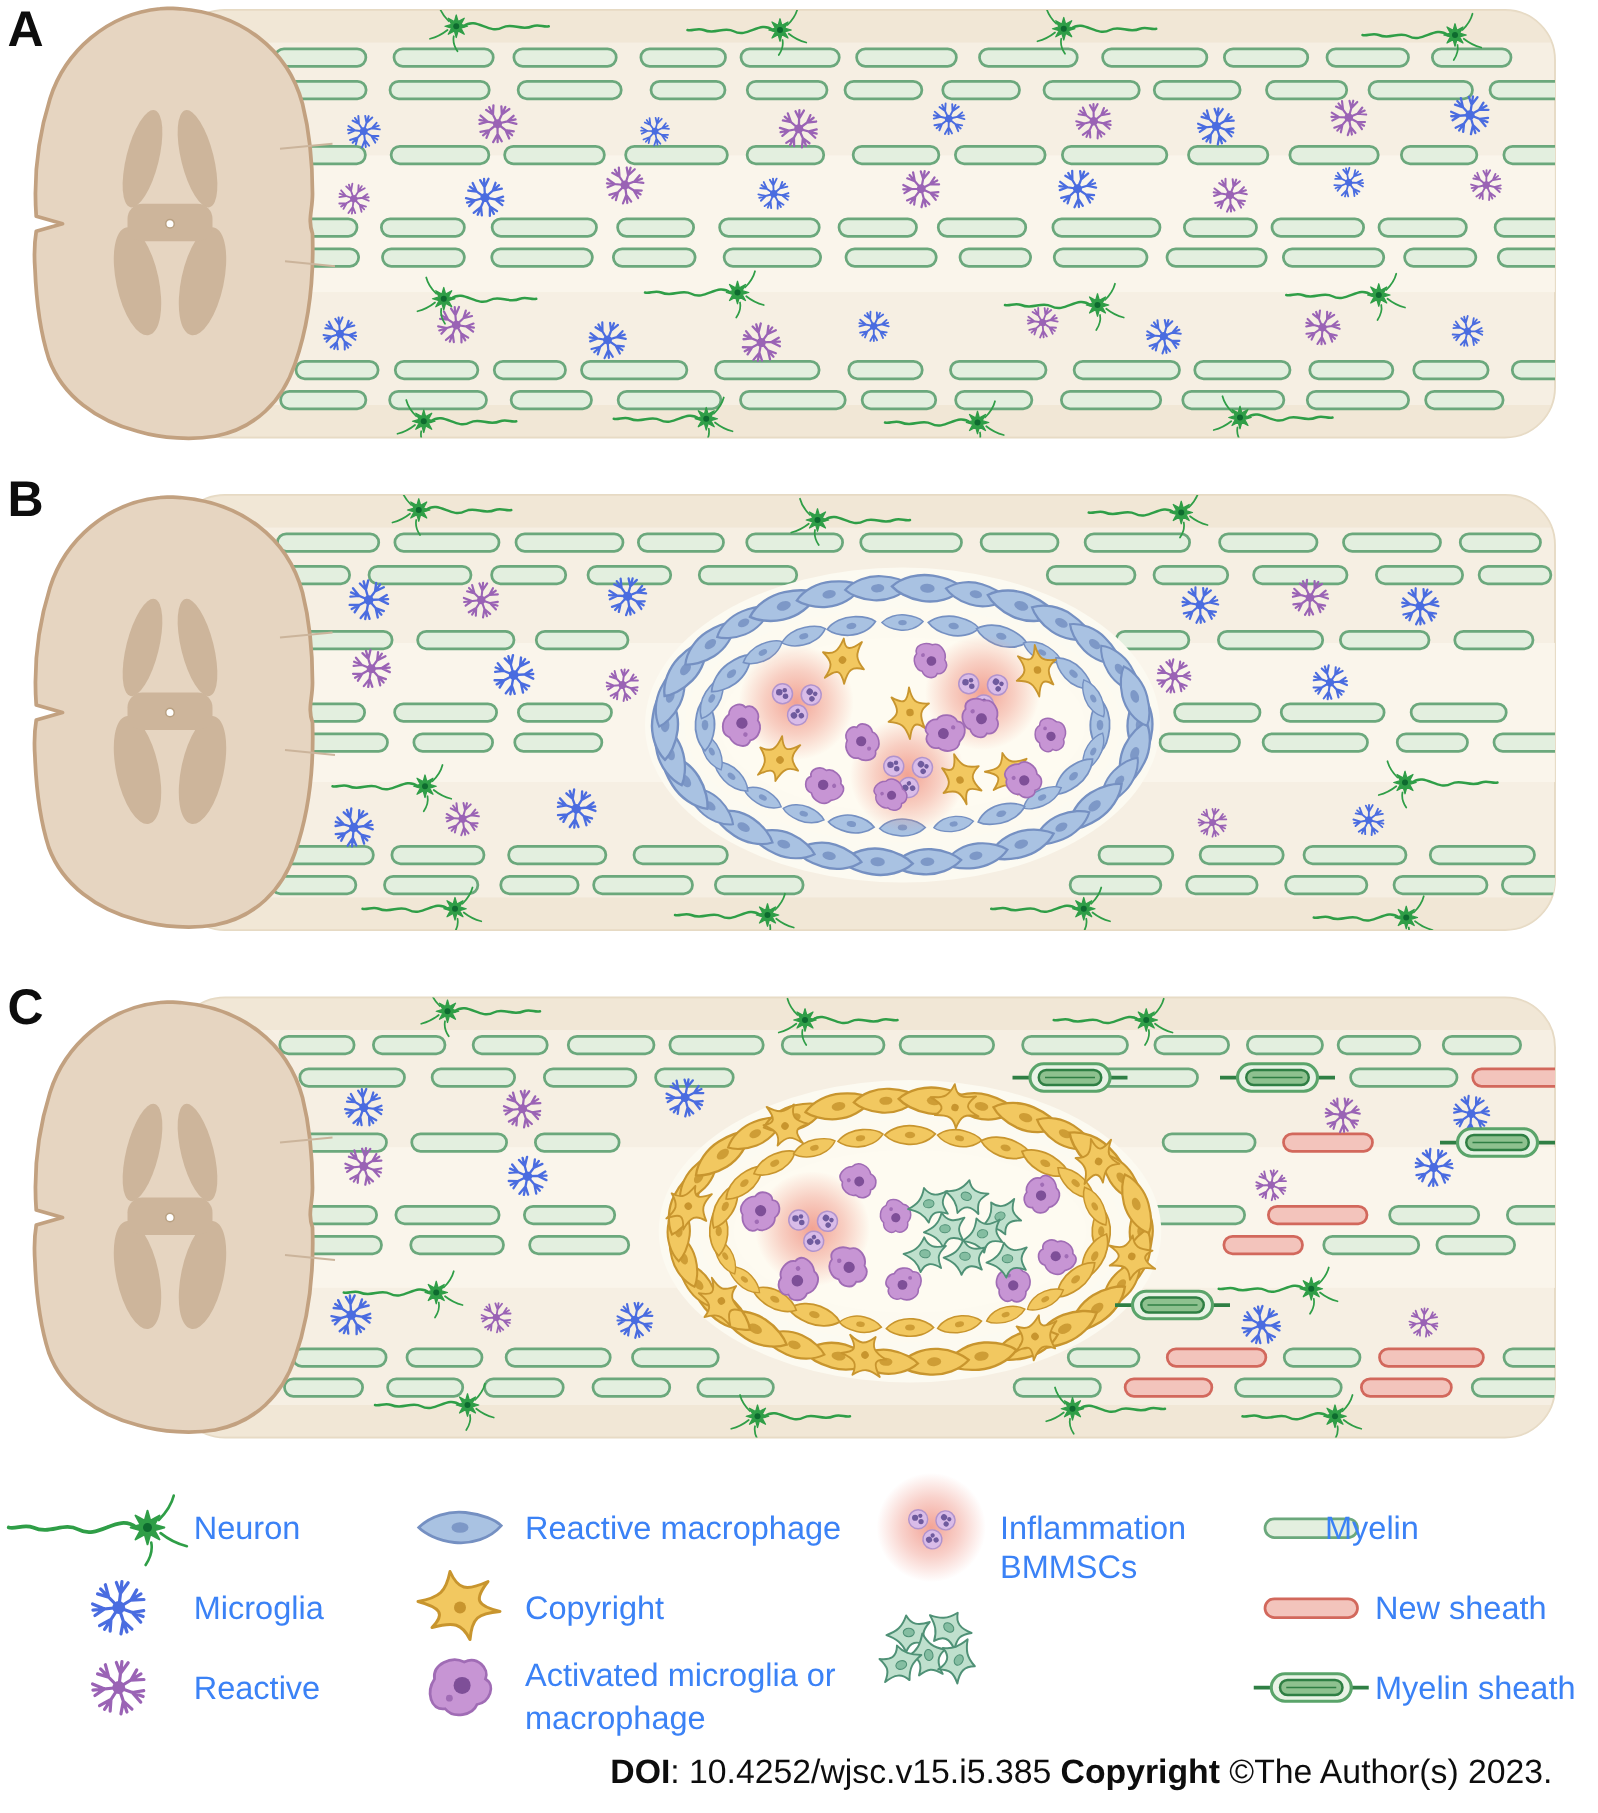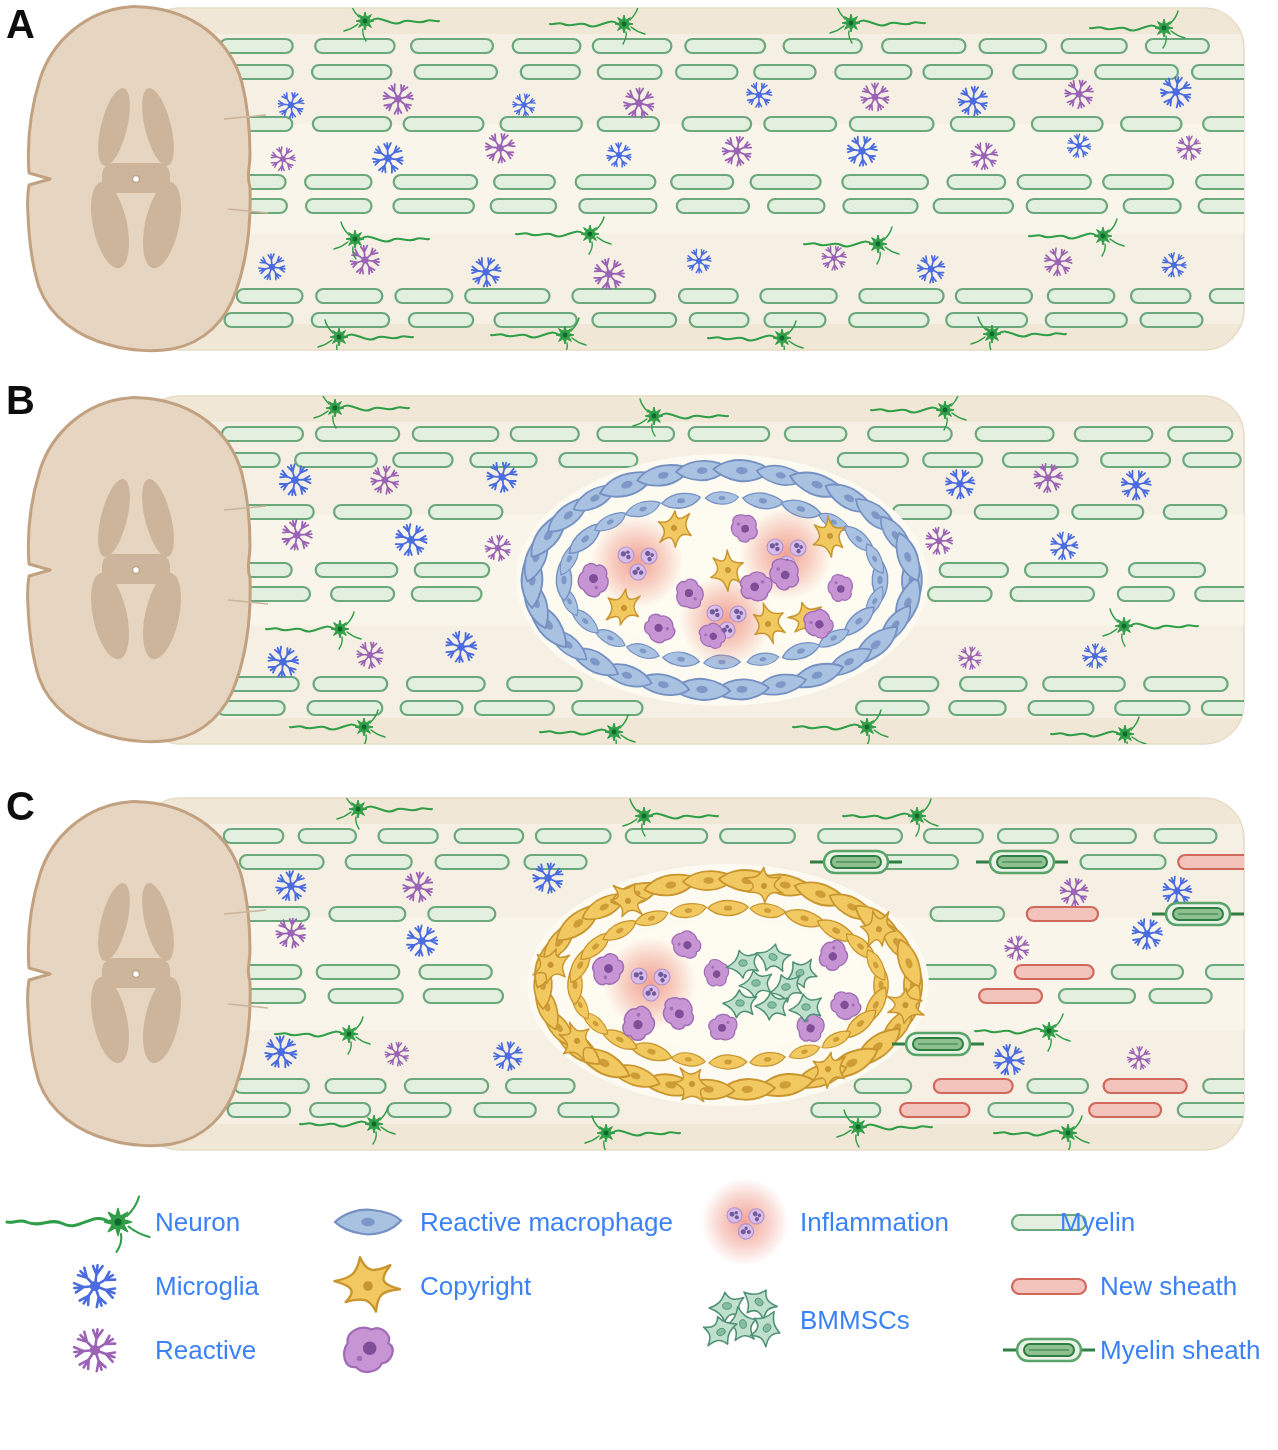--- a/index.html
+++ b/index.html
@@ -625,19 +625,23 @@
 
   <div class="panel-label" style="top:4px">A</div>
   <div class="panel-label" style="top:380px">B</div>
   <div class="panel-label" style="top:786px">C</div>
 
   <div class="legend-label" style="left:155px;top:1206px">Neuron</div>
   <div class="legend-label" style="left:155px;top:1270px">Microglia</div>
   <div class="legend-label" style="left:155px;top:1334px">Reactive</div>
   <div class="legend-label" style="left:420px;top:1206px">Reactive macrophage</div>
   <div class="legend-label" style="left:420px;top:1270px">Copyright</div>
+  <div class="legend-label" style="left:420px;top:1324px;width:252px">Activated microglia or macrophage</div>
   <div class="legend-label" style="left:800px;top:1206px">Inflammation</div>
-  <div class="legend-label" style="left:800px;top:1304px">BMMSCs</div>
+  <div class="legend-label" style="left:800px;top:1237px">BMMSCs</div>
   <div class="legend-label" style="left:1060px;top:1206px">Myelin</div>
   <div class="legend-label" style="left:1100px;top:1270px">New sheath</div>
   <div class="legend-label" style="left:1100px;top:1334px">Myelin sheath</div>
 
+  <div class="footer">
+    <span class="b">DOI</span><span>: 10.4252/wjsc.v15.i5.385 </span><span class="b">Copyright</span><span> ©The Author(s) 2023.</span>
+  </div>
 </div>
 
 </body></html>

